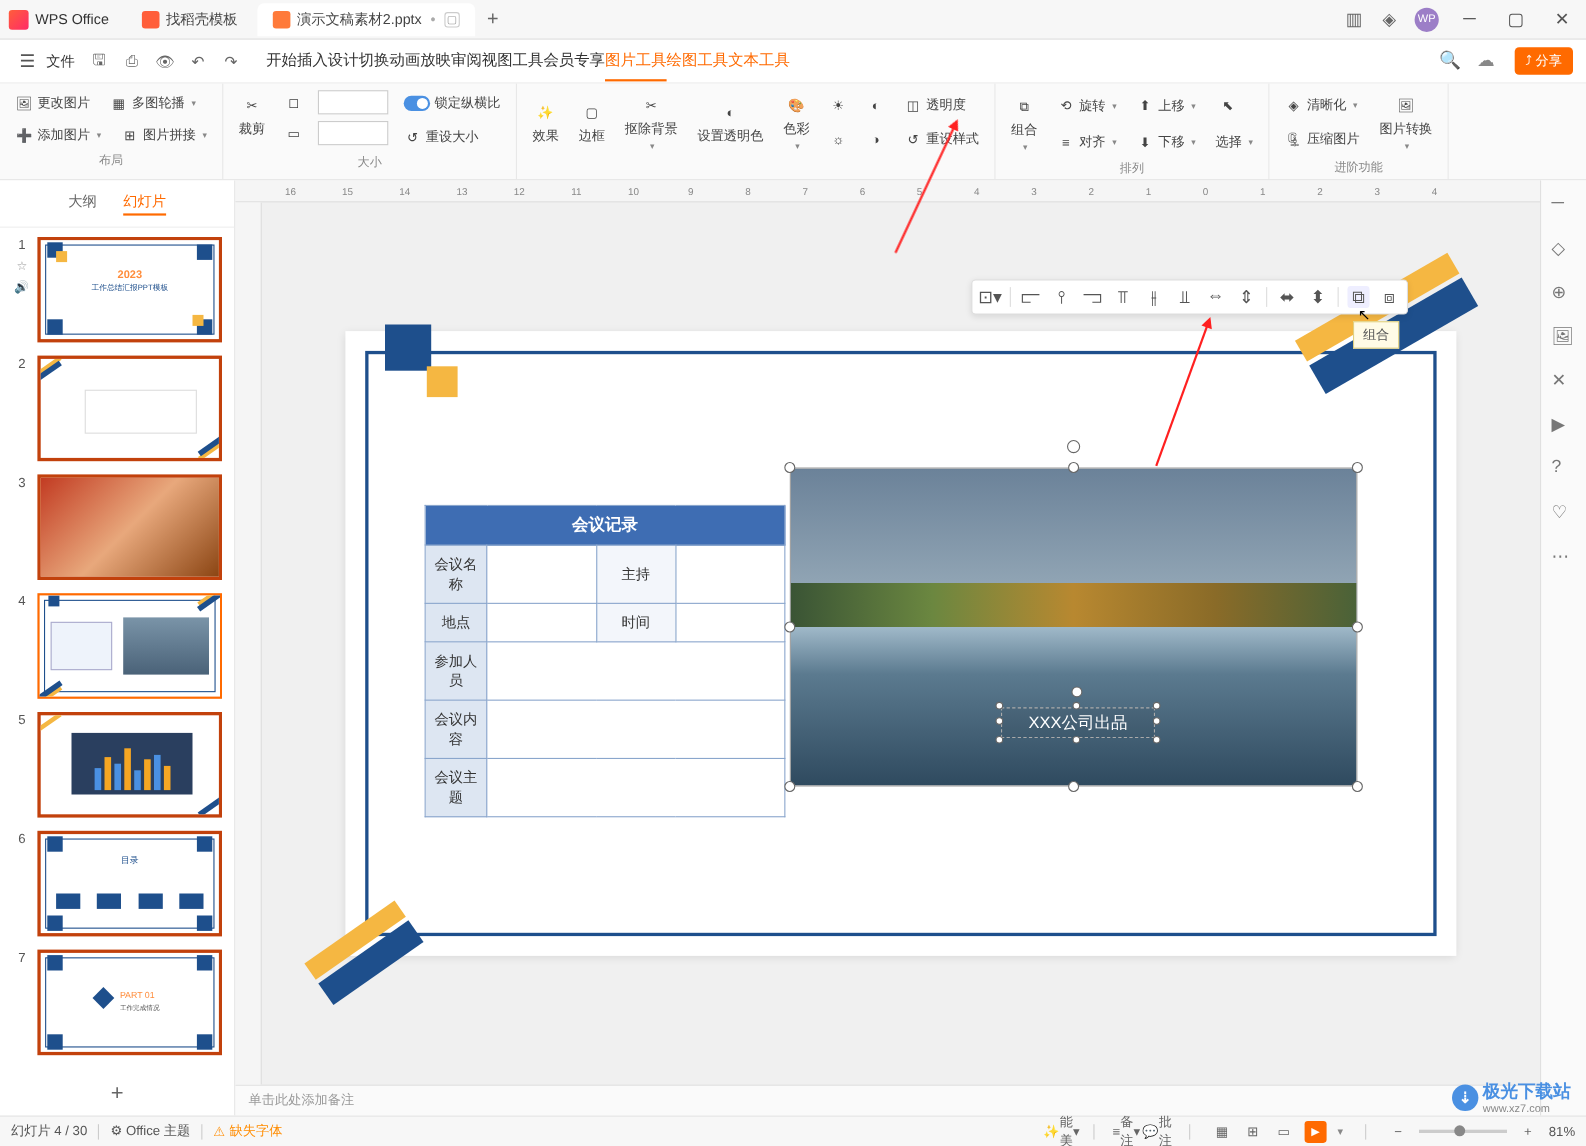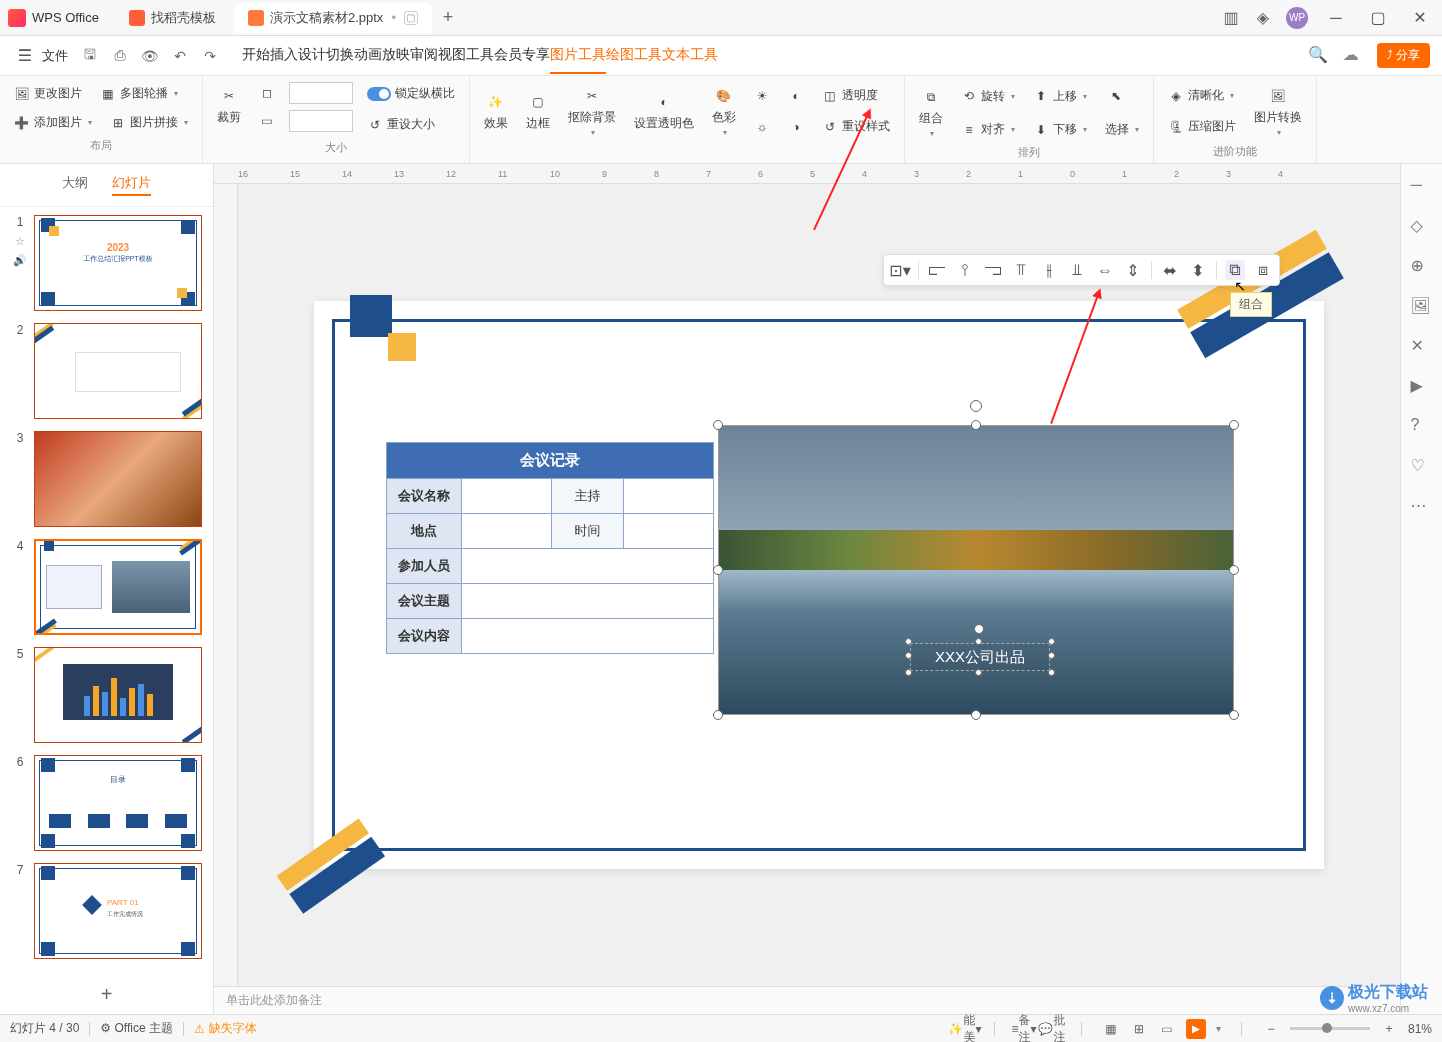--- a/index.html
+++ b/index.html
@@ -55,51 +55,51 @@
 
 .left-panel { width: 214px; border-right: 1px solid #e0e0e0; display: flex; flex-direction: column; background: #fff; }
 .lp-tabs { display: flex; justify-content: center; gap: 24px; padding: 10px 0; border-bottom: 1px solid #eee; }
 .lp-tab { font-size: 13px; color: #666; cursor: pointer; }
 .lp-tab.active { color: #ff6a00; border-bottom: 2px solid #ff6a00; padding-bottom: 2px; }
 .slides-list { flex: 1; overflow-y: auto; padding: 8px 6px; }
 .slide-item { display: flex; margin-bottom: 12px; }
 .slide-num-col { width: 28px; display: flex; flex-direction: column; align-items: center; gap: 6px; }
 .slide-num { font-size: 12px; color: #555; }
 .slide-mini-icon { font-size: 11px; color: #999; }
-.slide-thumb { width: 168px; height: 96px; border: 1px solid #c2410c; background: #fff; position: relative; overflow: hidden; }
+.slide-thumb { width: 168px; height: 96px; border: 3px solid #c2410c; background: #fff; position: relative; overflow: hidden; }
 .slide-thumb.selected { border: 2px solid #ff6a00; }
 .add-slide { display: flex; justify-content: center; padding: 8px 0; }
 .add-slide-btn { font-size: 20px; color: #666; cursor: pointer; }
 
 
 .canvas-area { flex: 1; display: flex; flex-direction: column; background: #f0f0f0; position: relative; }
 .ruler-h { height: 20px; background: #f5f5f5; border-bottom: 1px solid #ddd; display: flex; align-items: center; padding-left: 24px; font-size: 9px; color: #888; overflow: hidden; }
-.ruler-h span { display: inline-block; width: 52px; }
+.ruler-h span { display: inline-block; width: 52px; text-align: center; }
 .canvas-inner { flex: 1; display: flex; position: relative; }
 .ruler-v { width: 24px; background: #f5f5f5; border-right: 1px solid #ddd; display: flex; flex-direction: column; align-items: center; padding-top: 8px; font-size: 9px; color: #888; }
 .slide-stage { flex: 1; display: flex; align-items: center; justify-content: center; position: relative; padding: 30px; }
 
 .slide-canvas { width: 1010px; height: 568px; background: #fff; position: relative; box-shadow: 0 2px 8px rgba(0,0,0,.1); }
 .deco-corner { position: absolute; }
 .corner-tl { top: -6px; left: 36px; width: 52px; height: 52px; }
 .corner-tl .sq1 { position: absolute; width: 42px; height: 42px; background: #1e4f8c; }
 .corner-tl .sq2 { position: absolute; width: 28px; height: 28px; background: #f5b742; right: -14px; bottom: -14px; }
 .corner-bl { bottom: -30px; left: -30px; width: 110px; height: 60px; transform: rotate(-35deg); }
 .corner-bl .bar1 { width: 100px; height: 18px; background: #f5b742; margin-bottom: 4px; }
 .corner-bl .bar2 { width: 100px; height: 24px; background: #1e4f8c; }
 .corner-tr { top: -36px; right: -20px; width: 160px; height: 70px; transform: rotate(-30deg); }
 .corner-tr .bar1 { width: 160px; height: 22px; background: #f5b742; margin-bottom: 4px; }
 .corner-tr .bar2 { width: 160px; height: 30px; background: #1e4f8c; }
 .slide-border { position: absolute; top: 18px; left: 18px; right: 18px; bottom: 18px; border: 3px solid #1e4f8c; }
 
 
-.meeting-table { position: absolute; left: 72px; top: 141px; width: 328px; border-collapse: collapse; }
+.meeting-table { position: absolute; left: 72px; top: 158px; width: 328px; border-collapse: collapse; }
 .meeting-table th { background: #3e6db3; color: #fff; font-size: 15px; padding: 8px; text-align: center; border: 1px solid #8aa6cc; }
 .meeting-table td { border: 1px solid #8aa6cc; padding: 8px 6px; font-size: 13px; text-align: center; color: #333; }
-.meeting-table td.label { background: #dde6f2; width: 75px; font-weight: bold; }
+.meeting-table td.label { background: #dde6f2; width: 56px; }
 .meeting-table td.sub { background: #f3f6fb; width: 72px; }
 
 
 .sel-image { position: absolute; left: 404px; top: 124px; width: 516px; height: 290px; background: linear-gradient(to bottom, #6b8299 0%, #8fa3b3 35%, #a0b9c9 50%, #5b7a8f 65%, #2f4a5f 100%); border: 1px solid #999; }
 .sel-image::before { content: ''; position: absolute; bottom: 50%; left: 0; right: 0; height: 40px; background: linear-gradient(90deg, #3a5435, #6b8740, #b88830, #8a6b28, #4a6238); }
 .handle { position: absolute; width: 10px; height: 10px; background: #fff; border: 1px solid #666; border-radius: 50%; }
 .h-tl { top: -6px; left: -6px; } .h-tr { top: -6px; right: -6px; }
 .h-bl { bottom: -6px; left: -6px; } .h-br { bottom: -6px; right: -6px; }
 .h-tm { top: -6px; left: 50%; margin-left: -5px; } .h-bm { bottom: -6px; left: 50%; margin-left: -5px; }
 .h-ml { top: 50%; left: -6px; margin-top: -5px; } .h-mr { top: 50%; right: -6px; margin-top: -5px; }
@@ -558,25 +558,25 @@
                   <td class="label">地点</td>
                   <td></td>
                   <td class="sub">时间</td>
                   <td></td>
                 </tr>
             <tr>
                   <td class="label">参加人员</td>
                   <td colspan="3"></td>
                 </tr>
             <tr>
-                  <td class="label">会议主题</td>
+                  <td class="label">会议内容</td>
                   <td colspan="3"></td>
                 </tr>
             <tr>
-                  <td class="label">会议内容</td>
+                  <td class="label">会议主题</td>
                   <td colspan="3"></td>
                 </tr>
           </tbody>
             </table>
 
           <div class="sel-image">
             <div class="handle h-tl"></div>
             <div class="handle h-tm"></div>
             <div class="handle h-tr"></div>
             <div class="handle h-ml"></div>

